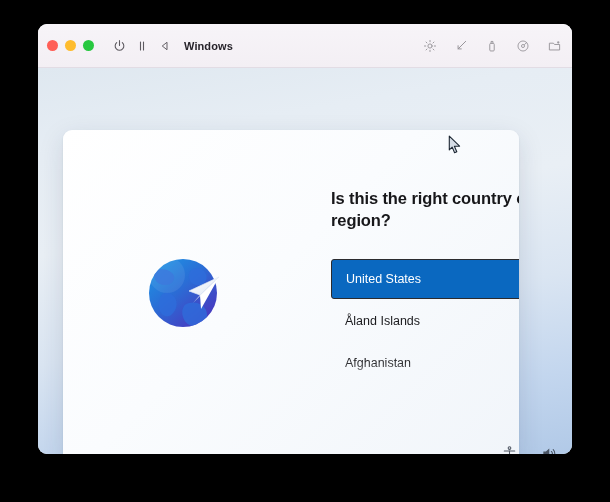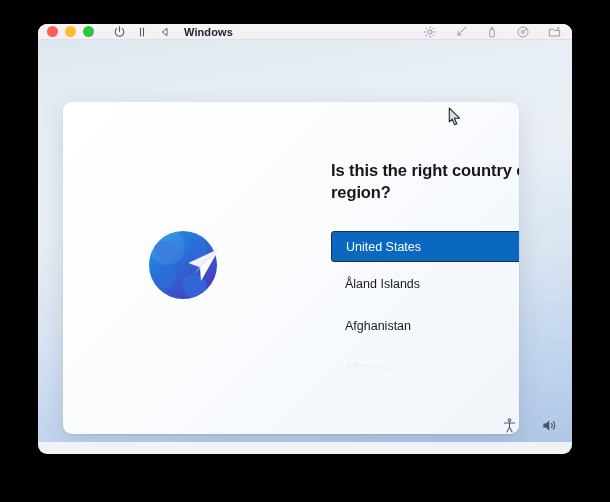--- a/index.html
+++ b/index.html
@@ -24,21 +24,21 @@
     height: 430px;
     border-radius: 9px;
     overflow: hidden;
     box-shadow: 0 10px 34px rgba(0,0,0,0.55);
     background: #eef3f8;
   }
 
   
   #titlebar {
     position: relative;
-    height: 16px;
+    height: 44px;
     background: linear-gradient(180deg, #f7f4f8 0%, #f3eff4 100%);
     border-bottom: 1px solid #e2dce4;
     display: flex;
     align-items: center;
     padding: 0 9px;
     box-sizing: border-box;
   }
   .traffic {
     width: 11px; height: 11px;
     border-radius: 50%;
@@ -158,21 +158,21 @@
     box-sizing: border-box;
     font-size: 12.5px;
     color: #1b1b1e;
     border-radius: 3px;
     margin-bottom: 6px;
   }
   .country-item.selected {
     background: #0a68c0;
     color: #ffffff;
     border: 1.4px solid #2b2b2e;
-    height: 31px;
+    height: 40px;
     margin-bottom: 4px;
   }
 
   
   #guest-status {
     position: absolute;
     right: 14px;
     bottom: 7px;
     display: flex;
     align-items: center;

